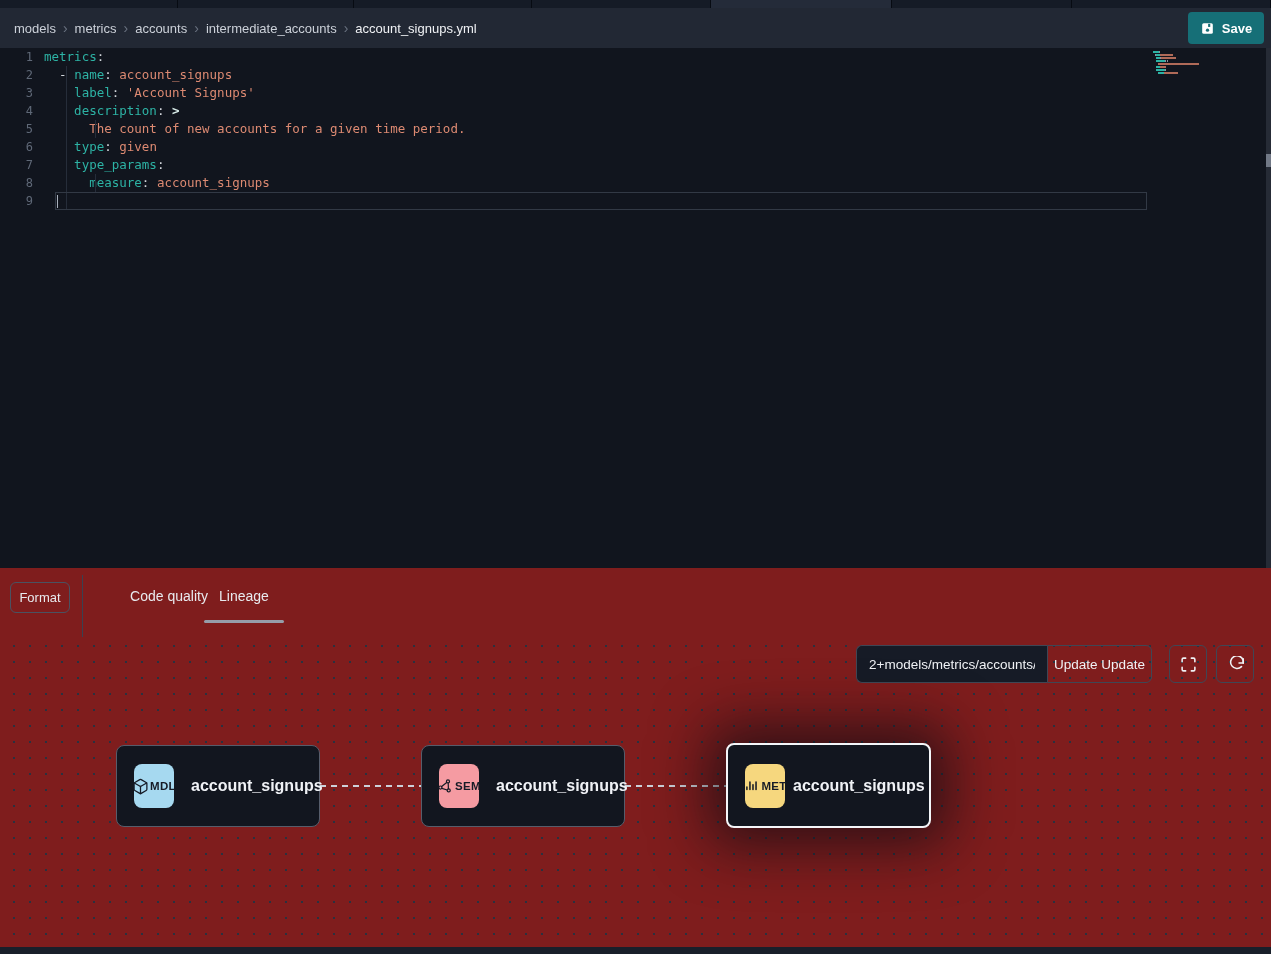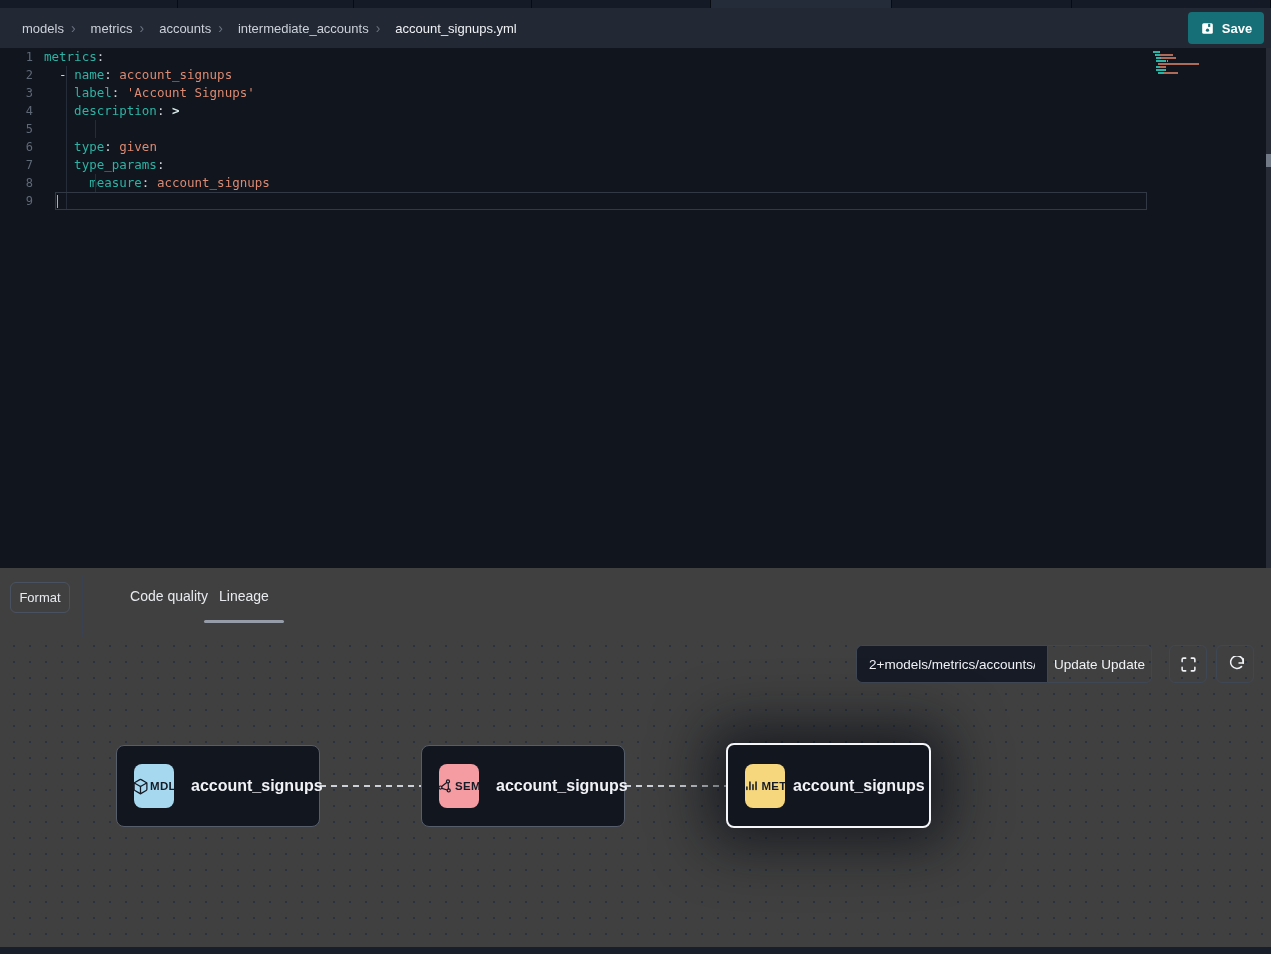--- a/index.html
+++ b/index.html
@@ -9,21 +9,21 @@
     font-family:"Liberation Sans", sans-serif; background:#11151e;
   }
 
   
   .tabstrip { position:absolute; top:0; left:0; width:100%; height:8px; display:flex; background:#0a0e15; }
   .tabstrip .seg { height:8px; background:#151b26; border-right:1px solid #070b12; }
   .tabstrip .seg.active { background:#242b39; }
 
   
   .crumbbar { position:absolute; top:8px; left:0; width:100%; height:40px; background:#222834; display:flex; align-items:center; padding-left:14px; }
-  .crumb { color:#ccd1d9; font-size:13px; cursor:default;margin-left:8px; }
+  .crumb { color:#ccd1d9; font-size:13px; cursor:default; }
   .crumb.current { color:#f0f2f5; }
   .crumb-sep { color:#6a7280; font-size:14px; margin:0 7px; }
   .save-btn {
     position:absolute; right:7px; top:4px; width:76px; height:32px; border-radius:4px;
     background:#166f77; color:#fff; font-size:13px; font-weight:600;
     display:flex; align-items:center; justify-content:center; gap:7px; cursor:pointer; border:none;
   }
 
   
   .editor { position:absolute; top:48px; left:0; width:100%; height:520px; background:#11151e; font-family:"DejaVu Sans Mono", monospace; }
@@ -41,21 +41,21 @@
 
   .minimap { position:absolute; left:1153px; top:3px; width:58px; }
   .mm-row { display:flex; height:2px; margin-bottom:1px; }
   .mm-seg { height:2px; }
   .mm-key{background:#2db3a5} .mm-val{background:#b06a58} .mm-punc{background:#8d939d} .mm-bold{background:#8d939d} .mm-plain{background:transparent}
 
   .editor-scrollbar { position:absolute; right:0; top:0; width:5px; height:520px; background:#262b36; }
   .editor-scroll-thumb { position:absolute; top:106px; left:0; width:5px; height:13px; background:#717886; }
 
   
-  .panel { position:absolute; top:568px; left:0; width:100%; height:386px; background:#404040; }
+  .panel { position:absolute; top:568px; left:0; width:100%; height:386px; background:#7f1d1d; }
   .graph-canvas {
     position:absolute; top:64px; left:0; right:0; bottom:0;
     background-image:radial-gradient(circle, #2a313f 1px, transparent 1.2px);
     background-size:16px 16px; background-position:6px 6px;
   }
   .panel-bottom-edge { position:absolute; left:0; bottom:0; width:100%; height:7px; background:#191f2a; }
 
   .format-btn {
     position:absolute; left:10px; top:14px; width:60px; height:31px;
     border:1px solid #4a5261; border-radius:6px; background:transparent;
@@ -160,20 +160,21 @@
         <div class="code-line">
           <span class="ln">3</span>
           <span class="lc"><span class="tok-plain">    </span><span class="tok-key">label</span><span class="tok-punc">:</span><span class="tok-val"> 'Account Signups'</span></span>
         </div>
         <div class="code-line">
           <span class="ln">4</span>
           <span class="lc"><span class="tok-plain">    </span><span class="tok-key">description</span><span class="tok-punc">:</span><span class="tok-plain"> </span><span class="tok-bold">&gt;</span></span>
         </div>
         <div class="code-line">
           <span class="ln">5</span>
+          <span class="lc"><span class="tok-plain">      </span><span class="tok-val">The count of new accounts for a given time period.</span></span>
         </div>
         <div class="code-line">
           <span class="ln">6</span>
           <span class="lc"><span class="tok-plain">    </span><span class="tok-key">type</span><span class="tok-punc">:</span><span class="tok-val"> given</span></span>
         </div>
         <div class="code-line">
           <span class="ln">7</span>
           <span class="lc"><span class="tok-plain">    </span><span class="tok-key">type_params</span><span class="tok-punc">:</span></span>
         </div>
         <div class="code-line">

